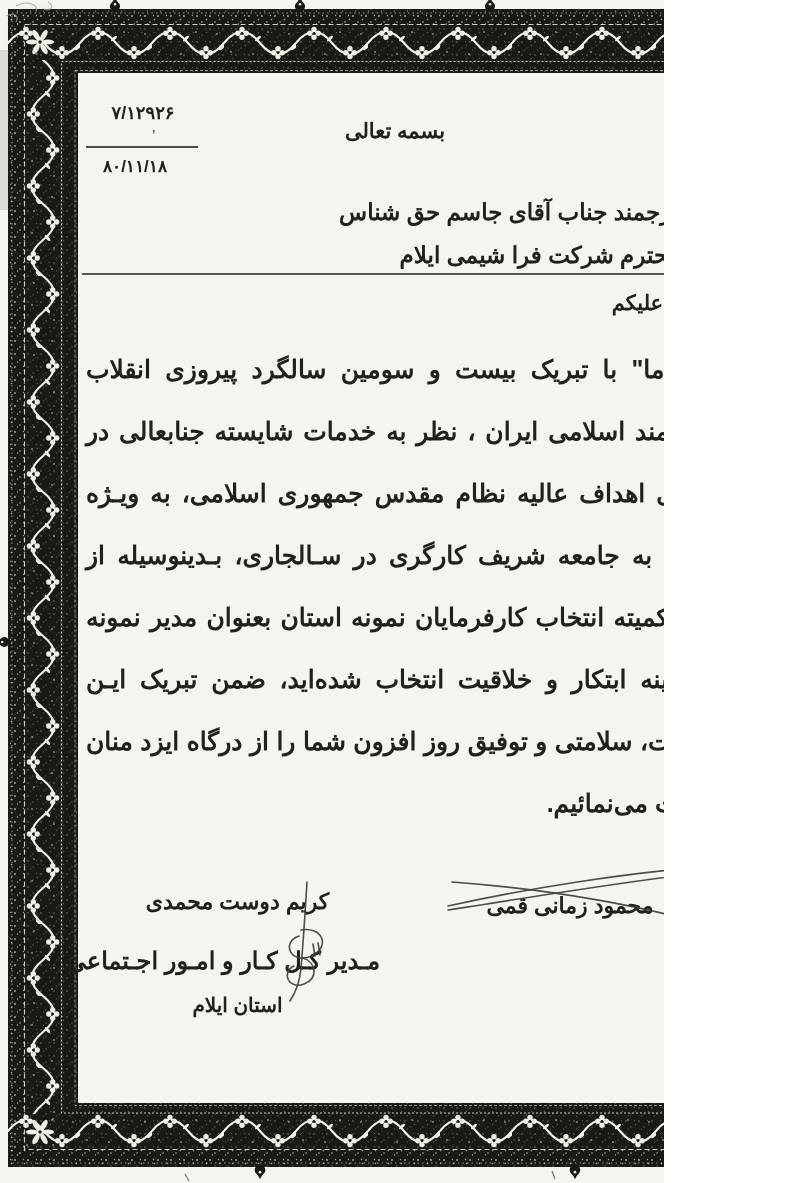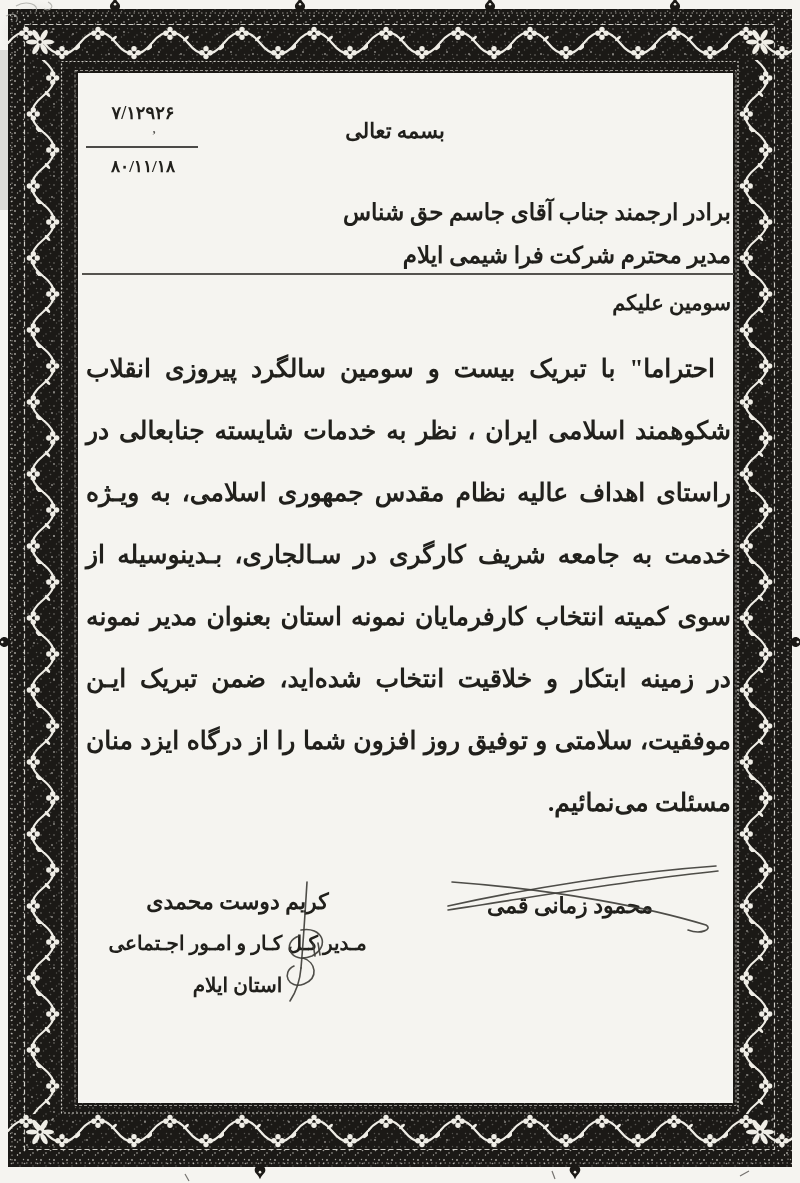--- a/index.html
+++ b/index.html
@@ -1,22 +1,22 @@
 <!DOCTYPE html>
 <html lang="fa" style="--paper: #f5f4f0; --frame: #1b1916; --ornament: #efede6; --ink: #21201c; --line: #4b4a47;"><head>
 <meta charset="utf-8">
 <style>
   :root{
     --paper:#f5f4f0; --frame:#1b1916; --ornament:#efede6; --ink:#21201c; --line:#4b4a47;
   }
   html,body{margin:0;padding:0;background:#fff;}
   .page{
-    position:relative;width:800px;height:1183px;overflow:hidden;
+    position:relative;width:664px;height:1183px;overflow:hidden;
     background:var(--paper);
-    font-family:Liberation Serif, serif;
+    font-family:Liberation Sans, sans-serif;
   }
   .abs{position:absolute;}
   svg{display:block;}
   
   .frame-fill{fill:var(--frame);}
   .vine{fill:none;stroke:var(--ornament);stroke-width:2.2;stroke-linecap:round;}
   .orn circle,.orn ellipse,.orn path{fill:var(--ornament);}
   .orn .hole{fill:var(--frame);}
   .dim{opacity:.55;}
   .sep{fill:none;stroke:var(--ornament);stroke-width:1.2;opacity:.85;}
@@ -25,38 +25,38 @@
   .tick{fill:none;stroke:#55534f;stroke-width:1.2;opacity:.8;}
   .scrawl{fill:none;stroke:#3f3e3a;stroke-width:1.6;stroke-linecap:round;opacity:.92;}
   
   .txt{color:var(--ink);font-weight:bold;direction:rtl;white-space:nowrap;}
   .center{text-align:center;}
   .right{text-align:right;}
   .ref-block{left:80px;top:102px;width:126px;}
   .ref-num{font-size:18px;letter-spacing:1px;}
   .ref-line{left:86px;top:146px;width:112px;height:2px;background:var(--line);}
   .ref-mark{left:152px;top:128px;font-size:12px;color:#5a5955;font-weight:bold;}
-  .ref-date{left:80px;top:156px;width:126px;font-size:17px;letter-spacing:1px;text-align:center;}
+  .ref-date{left:72px;top:156px;width:126px;font-size:17px;letter-spacing:1px;text-align:center;}
   .besm{left:310px;top:119px;width:170px;font-size:21px;}
   .addr1{left:86px;top:199px;width:645px;font-size:23px;}
   .addr2{left:86px;top:242px;width:645px;font-size:23px;}
   .addr-underline{left:82px;top:273px;width:652px;height:2px;background:#55534f;}
   .salut{left:86px;top:291px;width:645px;font-size:21px;}
   .body-par{left:86px;top:346px;width:645px;}
   .body-line{
     direction:rtl;color:var(--ink);font-weight:bold;font-size:25px;
     height:62px;line-height:46px;
     text-align:justify;text-align-last:justify;
   }
   .body-line.first{padding-right:16px;}
   .body-line.last{text-align:right;text-align-last:right;}
   .sig-right{left:440px;top:893px;width:260px;}
   .sig-left{left:95px;top:889px;width:285px;}
   .sig-name{font-size:22px;}
-  .sig-title{font-size:20px;margin-top:16px;}
+  .sig-title{font-size:24px;margin-top:32px;}
   .sig-title2{font-size:20px;margin-top:18px;}
   .smudge{pointer-events:none;}
   .smudge.a{left:0;top:0;width:120px;height:110px;
     background:radial-gradient(closest-side at 30% 30%,rgba(120,118,112,.18),rgba(120,118,112,0));}
   .smudge.b{left:0;top:50px;width:8px;height:160px;background:rgba(150,148,142,.25);}
   .z1{z-index:1}.z2{z-index:2}.z3{z-index:3}
 </style>
 </head>
 <body>
 

